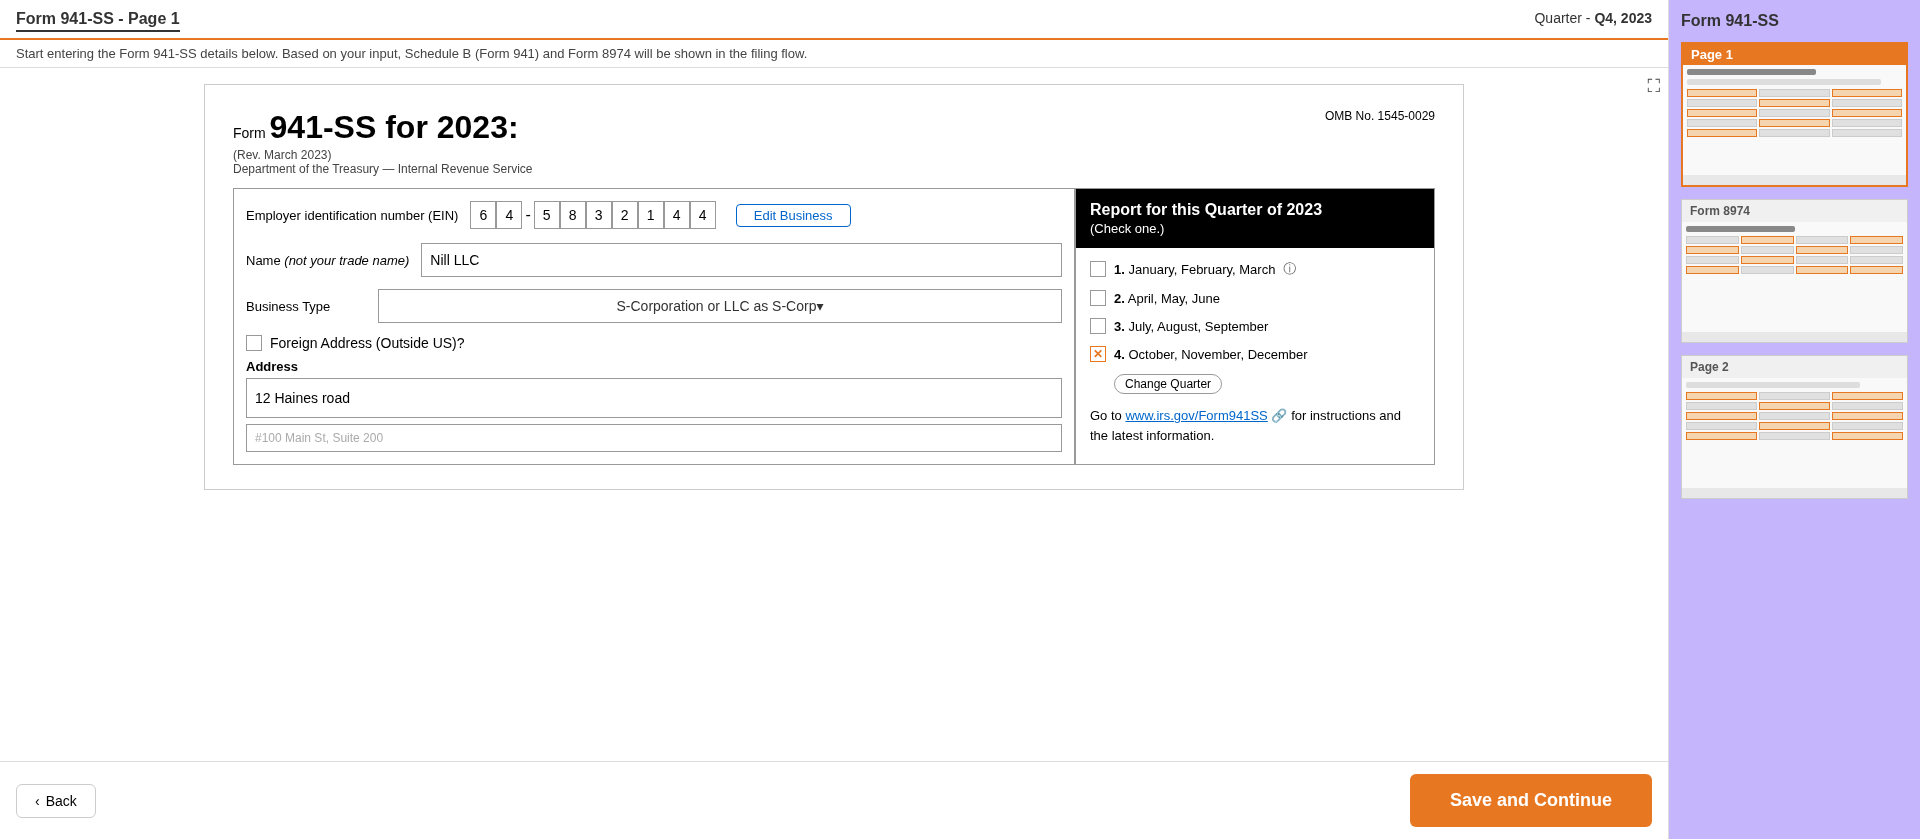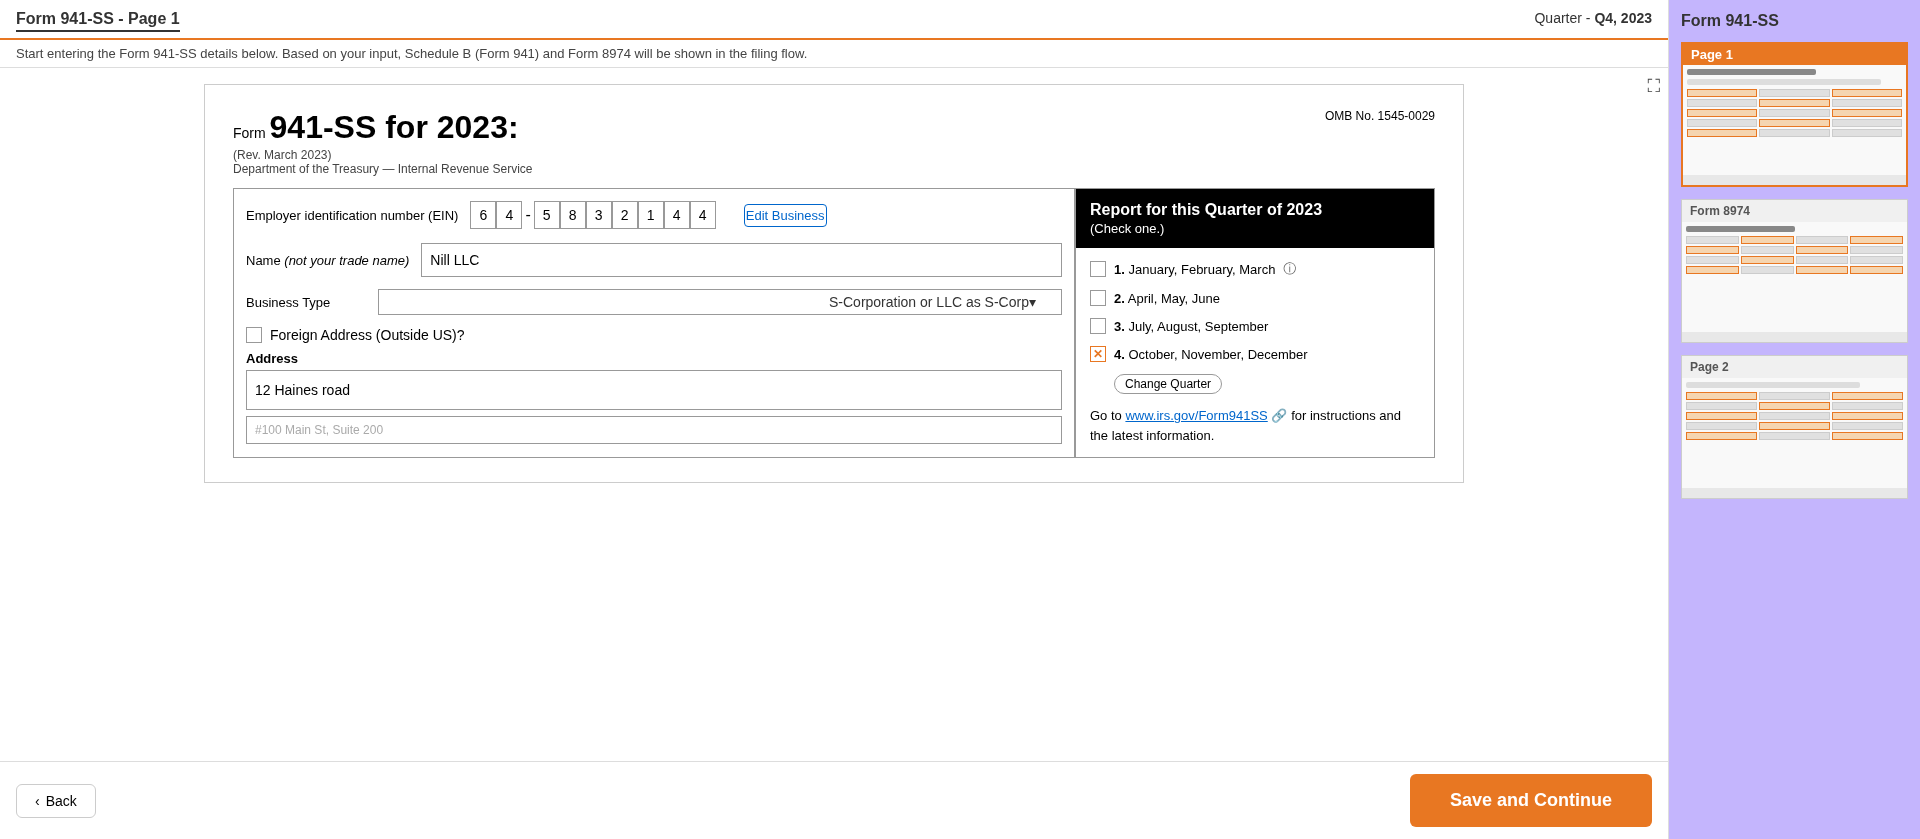--- a/index.html
+++ b/index.html
@@ -43,31 +43,31 @@
     .form-body { display: flex; margin-top: 8px; }
     .form-left { flex: 1; border: 1px solid #999; padding: 12px; }
     .form-right { width: 360px; border: 1px solid #999; }
 
     
     .ein-row { display: flex; align-items: center; gap: 8px; margin-bottom: 14px; }
     .ein-label { font-size: 13px; margin-right: 4px; }
     .ein-box { display: inline-flex; align-items: center; }
     .ein-digit { width: 26px; height: 28px; border: 1px solid #999; display: flex; align-items: center; justify-content: center; font-size: 14px; background: #fff; }
     .ein-sep { margin: 0 3px; font-size: 16px; }
-    .edit-btn { margin-left: 20px; border: 1px solid #0066cc; color: #0066cc; background: #fff; padding: 3px 1px; border-radius: 4px; cursor: pointer; font-size: 13px; }
+    .edit-btn { margin-left: 12px; border: 1px solid #0066cc; color: #0066cc; background: #fff; padding: 3px 17px; border-radius: 4px; cursor: pointer; font-size: 13px; }
 
     
     .field-row { display: flex; align-items: center; gap: 12px; margin-bottom: 12px; }
     .field-label { font-size: 13px; min-width: 120px; }
     .field-label em { font-style: italic; }
     .field-input { flex: 1; height: 34px; border: 1px solid #999; padding: 0 8px; font-size: 14px; background: #fff; }
     .field-input.placeholder { color: #aaa; }
 
     
-    .business-type-select { flex: 1; height: 26px; border: 1px solid #999; padding: 0 25px; font-size: 14px; background: #fff; display: flex; align-items: center; justify-content: flex-end; cursor: pointer; }
+    .business-type-select { flex: 1; height: 34px; border: 1px solid #999; padding: 0 8px; font-size: 14px; background: #fff; display: flex; align-items: center; justify-content: center; cursor: pointer; }
     .business-type-select span { color: #333; }
 
     
     .foreign-row { display: flex; align-items: center; gap: 8px; margin-bottom: 8px; margin-top: 4px; }
     .checkbox-small { width: 16px; height: 16px; border: 1px solid #999; background: #fff; flex-shrink: 0; }
     .address-label { font-size: 13px; font-weight: bold; margin-bottom: 4px; }
     .address-input { width: 100%; height: 40px; border: 1px solid #999; padding: 0 8px; font-size: 14px; background: #fff; display: flex; align-items: center; margin-bottom: 6px; }
     .address-input-small { width: 100%; height: 28px; border: 1px solid #999; padding: 0 8px; font-size: 12px; background: #fff; display: flex; align-items: center; color: #aaa; }
 
     

